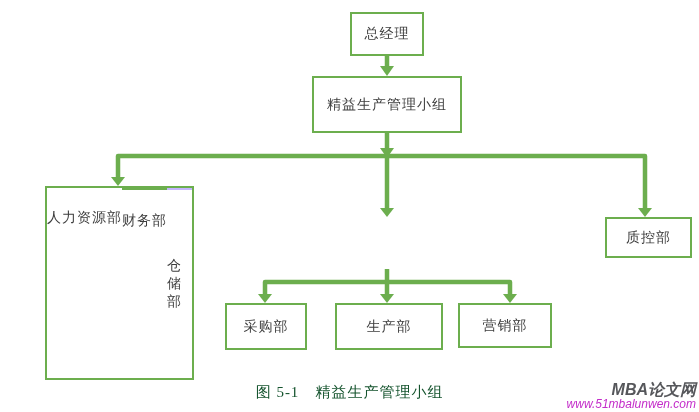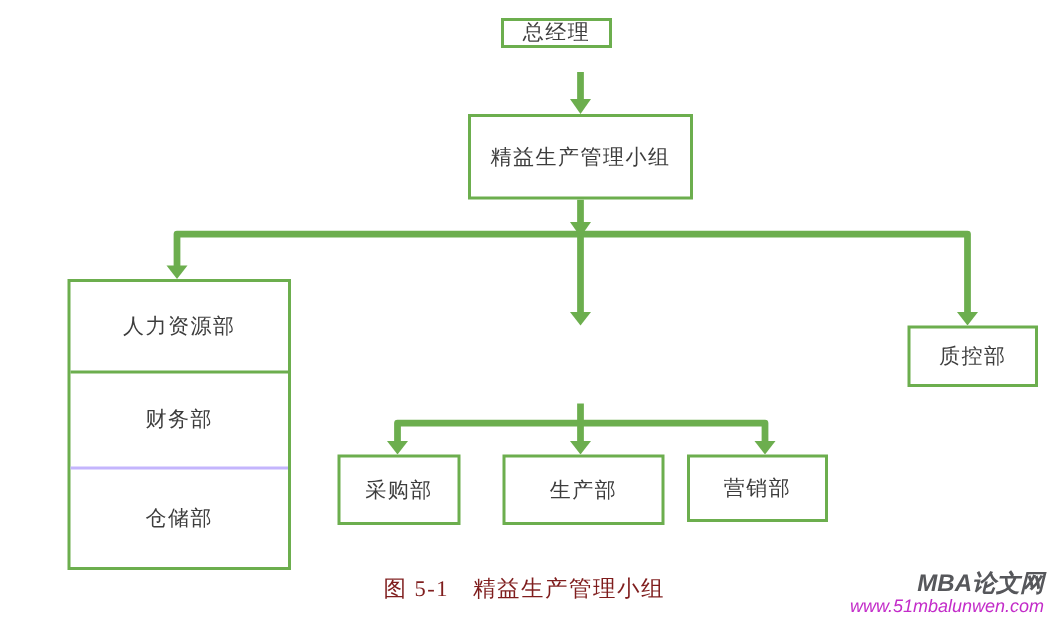--- a/index.html
+++ b/index.html
@@ -23,56 +23,56 @@
     border: 2px solid #6cae4e;
     background: #ffffff;
     display: flex;
     align-items: center;
     justify-content: center;
     font-size: 14px;
     color: #3d3d3d;
     letter-spacing: 1px;
     text-align: center;
   }
-  .node-gm        { left: 334px; top: 12px;  width: 74px;  height: 20px; }
+  .node-gm        { left: 350px; top: 12px;  width: 74px;  height: 44px; }
   .node-lean      { left: 312px; top: 76px;  width: 150px; height: 57px; }
   .node-deputy    { left: 311px; top: 217px; width: 162px; height: 52px; }
   .node-qc        { left: 605px; top: 217px; width: 87px;  height: 41px; }
   .node-purchase  { left: 225px; top: 303px; width: 82px;  height: 47px; }
   .node-production{ left: 335px; top: 303px; width: 108px; height: 47px; }
   .node-marketing { left: 458px; top: 303px; width: 94px;  height: 45px; }
   .left-stack {
     position: absolute;
     left: 45px; top: 186px;
     width: 149px; height: 194px;
     box-sizing: border-box;
     border: 2px solid #6cae4e;
     background: #ffffff;
     display: flex;
-    flex-direction: column;
+    flex-direction: row;
   }
   .left-stack .cell {
     display: flex;
     align-items: center;
     justify-content: center;
     font-size: 14px;
     color: #3d3d3d;
     letter-spacing: 1px;
   }
   .cell-hr        { height: 59px; }
   .cell-finance   { height: 64px; border-top: 2px solid #6cae4e; box-sizing: border-box; }
   .cell-warehouse { flex: 1; border-top: 2px solid #c4b5fd; box-sizing: border-box; }
   .caption {
     position: absolute;
     left: 0; right: 0; top: 383px;
     display: flex;
     justify-content: center;
     gap: 16px;
     font-size: 15px;
-    color: #7f1d1d;
+    color: #14532d;
     letter-spacing: 1px;
   }
   .watermark {
     position: absolute;
     right: 3px; bottom: 1px;
     text-align: right;
     font-family: "Liberation Sans", "DejaVu Sans", sans-serif;
     font-style: italic;
     line-height: 1.05;
     margin-top: 34px;

